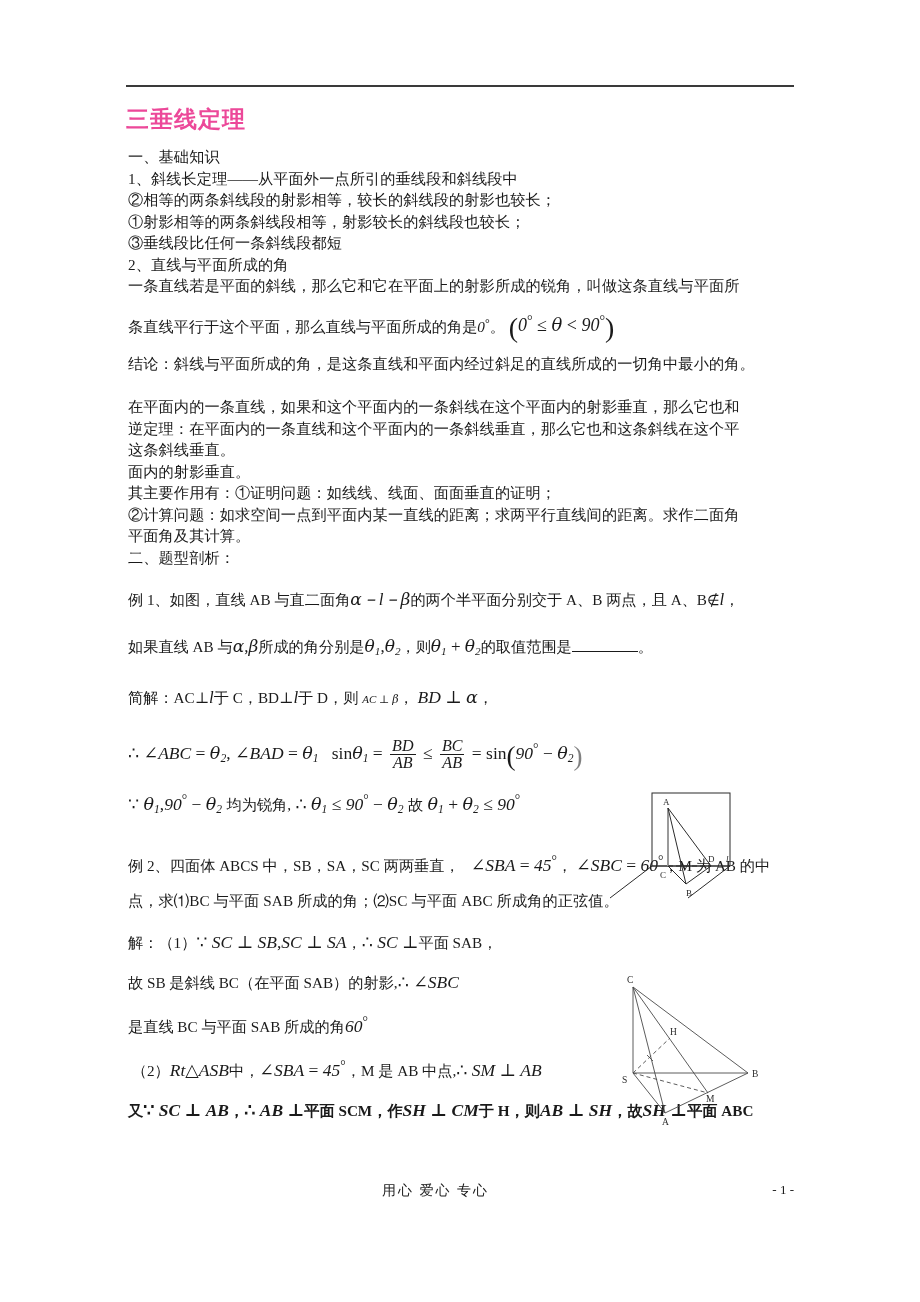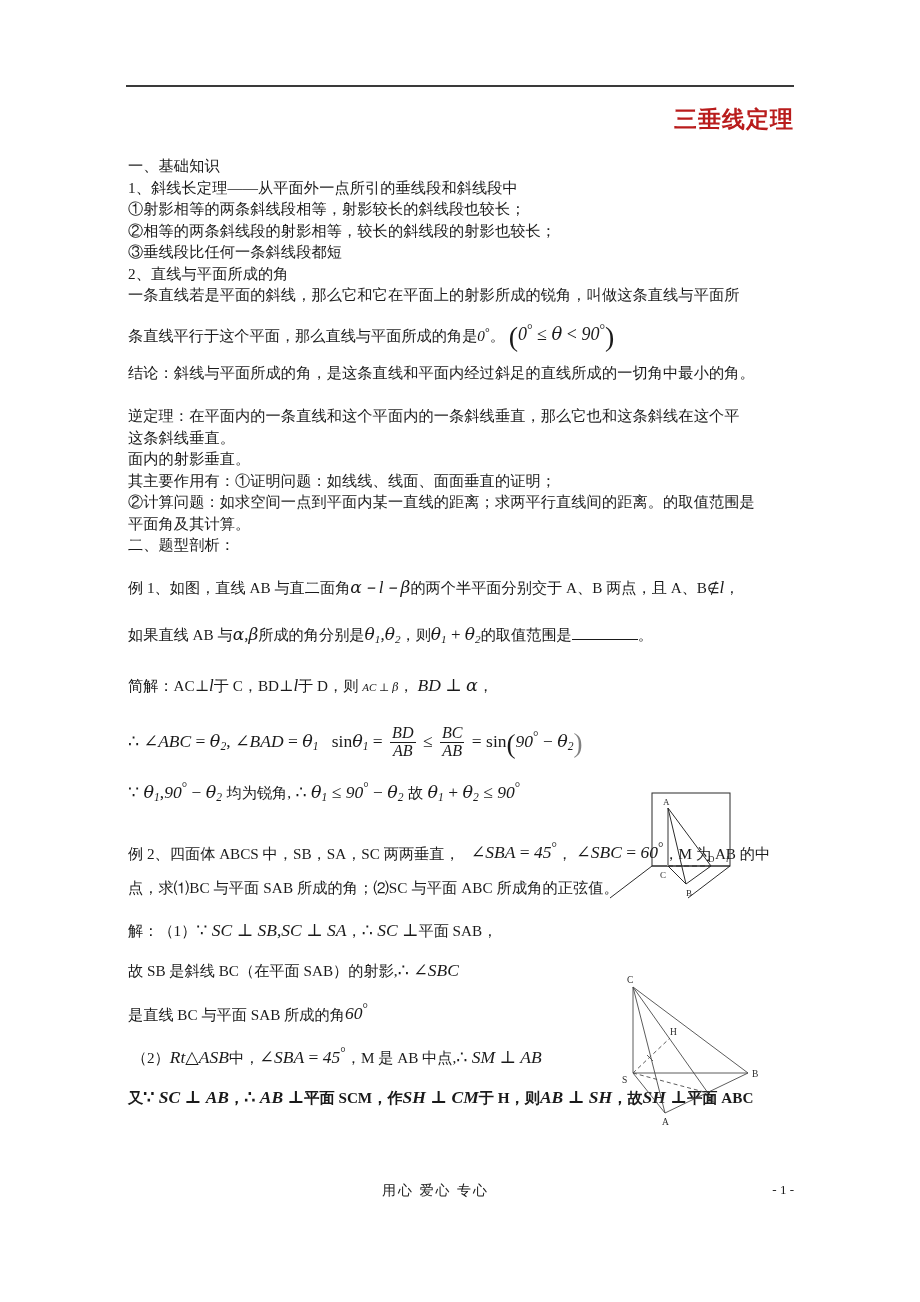--- a/index.html
+++ b/index.html
@@ -27,31 +27,31 @@
     top: 85px;
     width: 668px;
     height: 0;
     border-top: 2px solid #3a3a3a;
   }
   .doc-title {
     position: absolute;
     left: 126px;
     top: 104px;
     width: 668px;
-    text-align: right;
+    text-align: left;
     font-size: 23px;
     font-weight: bold;
-    color: #b91c1c;
+    color: #ec4899;
     letter-spacing: 1px;
     font-family: "DejaVu Sans", "Liberation Sans", sans-serif;
   }
   .body-area {
     position: absolute;
     left: 128px;
-    top: 155px;
+    top: 146px;
     width: 664px;
   }
   .ln {
     font-size: 15.2px;
     line-height: 21.5px;
     white-space: nowrap;
     letter-spacing: 0.1px;
   }
   .gap-sm { height: 9px; }
   .gap-md { height: 16px; }
@@ -132,46 +132,47 @@
 <div class="page">
 
   <div class="hrule"></div>
 
   <div class="doc-title">三垂线定理</div>
 
   <div class="body-area">
 
     <div class="ln">一、基础知识</div>
     <div class="ln">1、斜线长定理——从平面外一点所引的垂线段和斜线段中</div>
+    <div class="ln">②相等的两条斜线段的射影相等，较长的斜线段的射影也较长；</div>
     <div class="ln">①射影相等的两条斜线段相等，射影较长的斜线段也较长；</div>
-    <div class="ln">②相等的两条斜线段的射影相等，较长的斜线段的射影也较长；</div>
     <div class="ln">③垂线段比任何一条斜线段都短</div>
     <div class="ln">2、直线与平面所成的角</div>
     <div class="ln">一条直线若是平面的斜线，那么它和它在平面上的射影所成的锐角，叫做这条直线与平面所</div>
 
     <div class="gap-sm"></div>
 
     <div class="mathrow" style="font-size:15.2px;">
       <span>条直线平行于这个平面</span><span>，那么直线与平面所成的角是</span><span class="mi">0</span><span class="deg">°</span><span>。</span>
       <span style="font-size:18px;">
         <span class="bigparen">(</span><span class="mi">0</span><span class="deg">°</span> <span>≤</span> <span class="gk">θ</span> <span>&lt;</span> <span class="mi">90</span><span class="deg">°</span><span class="bigparen">)</span>
       </span>
     </div>
 
     <div class="gap-sm"></div>
 
     <div class="ln">结论：斜线与平面所成的角，是这条直线和平面内经过斜足的直线所成的一切角中最小的角。</div>
 
     <div class="gap-lg"></div>
 
+    <div class="ln">在平面内的一条直线，如果和这个平面内的一条斜线在这个平面内的射影垂直，那么它也和</div>
     <div class="ln">逆定理：在平面内的一条直线和这个平面内的一条斜线垂直，那么它也和这条斜线在这个平</div>
     <div class="ln">这条斜线垂直。</div>
     <div class="ln">面内的射影垂直。</div>
     <div class="ln">其主要作用有：①证明问题：如线线、线面、面面垂直的证明；</div>
-    <div class="ln">②计算问题：如求空间一点到平面内某一直线的距离；求两平行直线间的距离。的取值范围是</div>
+    <div class="ln">②计算问题：如求空间一点到平面内某一直线的距离；求两平行直线间的距离。求作二面角</div>
     <div class="ln">平面角及其计算。</div>
     <div class="ln">二、题型剖析：</div>
 
     <div class="gap-md"></div>
 
     <div class="mathrow" style="font-size:15.2px;">
       <span>例 1、如图，直线 AB 与直二面角</span><span style="font-size:17px;"><span class="gk">α</span><span class="mi">－</span><span class="lsym">l</span><span class="mi">－</span><span class="gk">β</span></span><span>的两个半平面分别交于 A、B 两点，且 A、B</span><span class="notin">∉</span><span class="lsym" style="font-size:17px;">l</span><span>，</span>
     </div>
 
     <div class="gap-md"></div>

